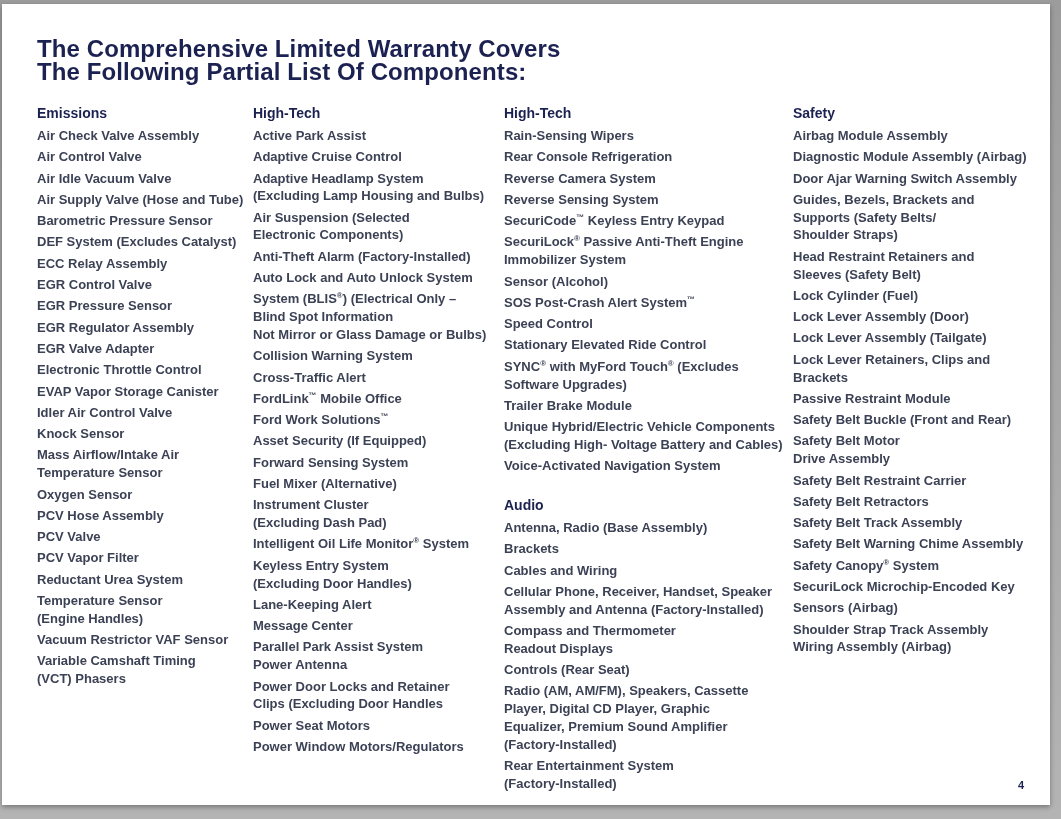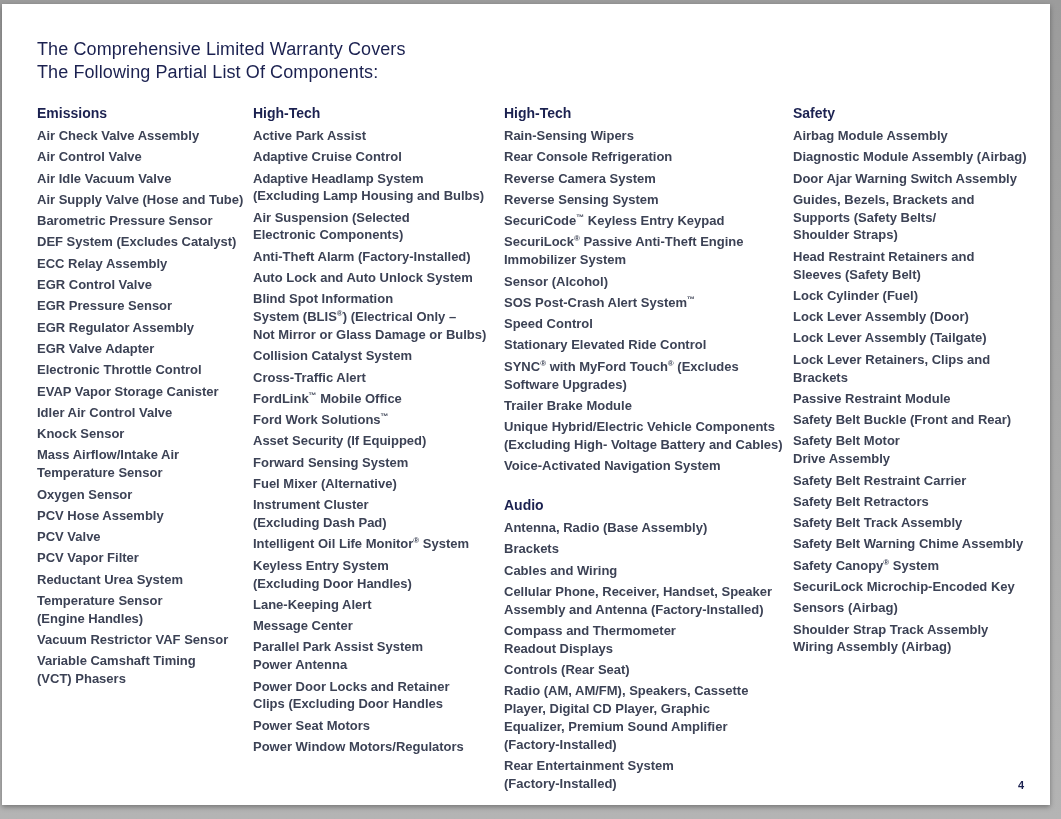--- a/index.html
+++ b/index.html
@@ -18,22 +18,22 @@
   .sheet {
     position: absolute;
     left: 2px; top: 4px;
     width: 1048px; height: 801px;
     background: #ffffff;
     box-shadow: 0 2px 5px rgba(0,0,0,0.35);
   }
   .title {
     position: absolute;
     left: 35px; top: 34px;
-    font-size: 18px;
-    font-weight: 400;
+    font-size: 24px;
+    font-weight: 700;
     line-height: 22.5px;
     color: var(--heading-color, #1b2150);
     letter-spacing: 0.1px;
   }
   .cols { position: absolute; top: 99px; }
   .col { position: absolute; top: 0; }
   .col-1 { left: 35px;  width: 210px; }
   .col-2 { left: 251px; width: 245px; }
   .col-3 { left: 502px; width: 284px; }
   .col-4 { left: 791px; width: 250px; }
@@ -178,26 +178,26 @@
                 <div class="line">Air Suspension (Selected</div>
                 <div class="line">Electronic Components)</div>
               </div>
               <div class="item">
                 <div class="line">Anti-Theft Alarm (Factory-Installed)</div>
               </div>
               <div class="item">
                 <div class="line">Auto Lock and Auto Unlock System</div>
               </div>
               <div class="item">
+                <div class="line">System (BLIS<span class="sym">®</span>) (Electrical Only –</div>
                 <div class="line">Blind Spot Information</div>
-                <div class="line">System (BLIS<span class="sym">®</span>) (Electrical Only –</div>
                 <div class="line">Not Mirror or Glass Damage or Bulbs)</div>
               </div>
               <div class="item">
-                <div class="line">Collision Catalyst System</div>
+                <div class="line">Collision Warning System</div>
               </div>
               <div class="item">
                 <div class="line">Cross-Traffic Alert</div>
               </div>
               <div class="item">
                 <div class="line">FordLink<span class="sym">™</span> Mobile Office</div>
               </div>
               <div class="item">
                 <div class="line">Ford Work Solutions<span class="sym">™</span></div>
               </div>

